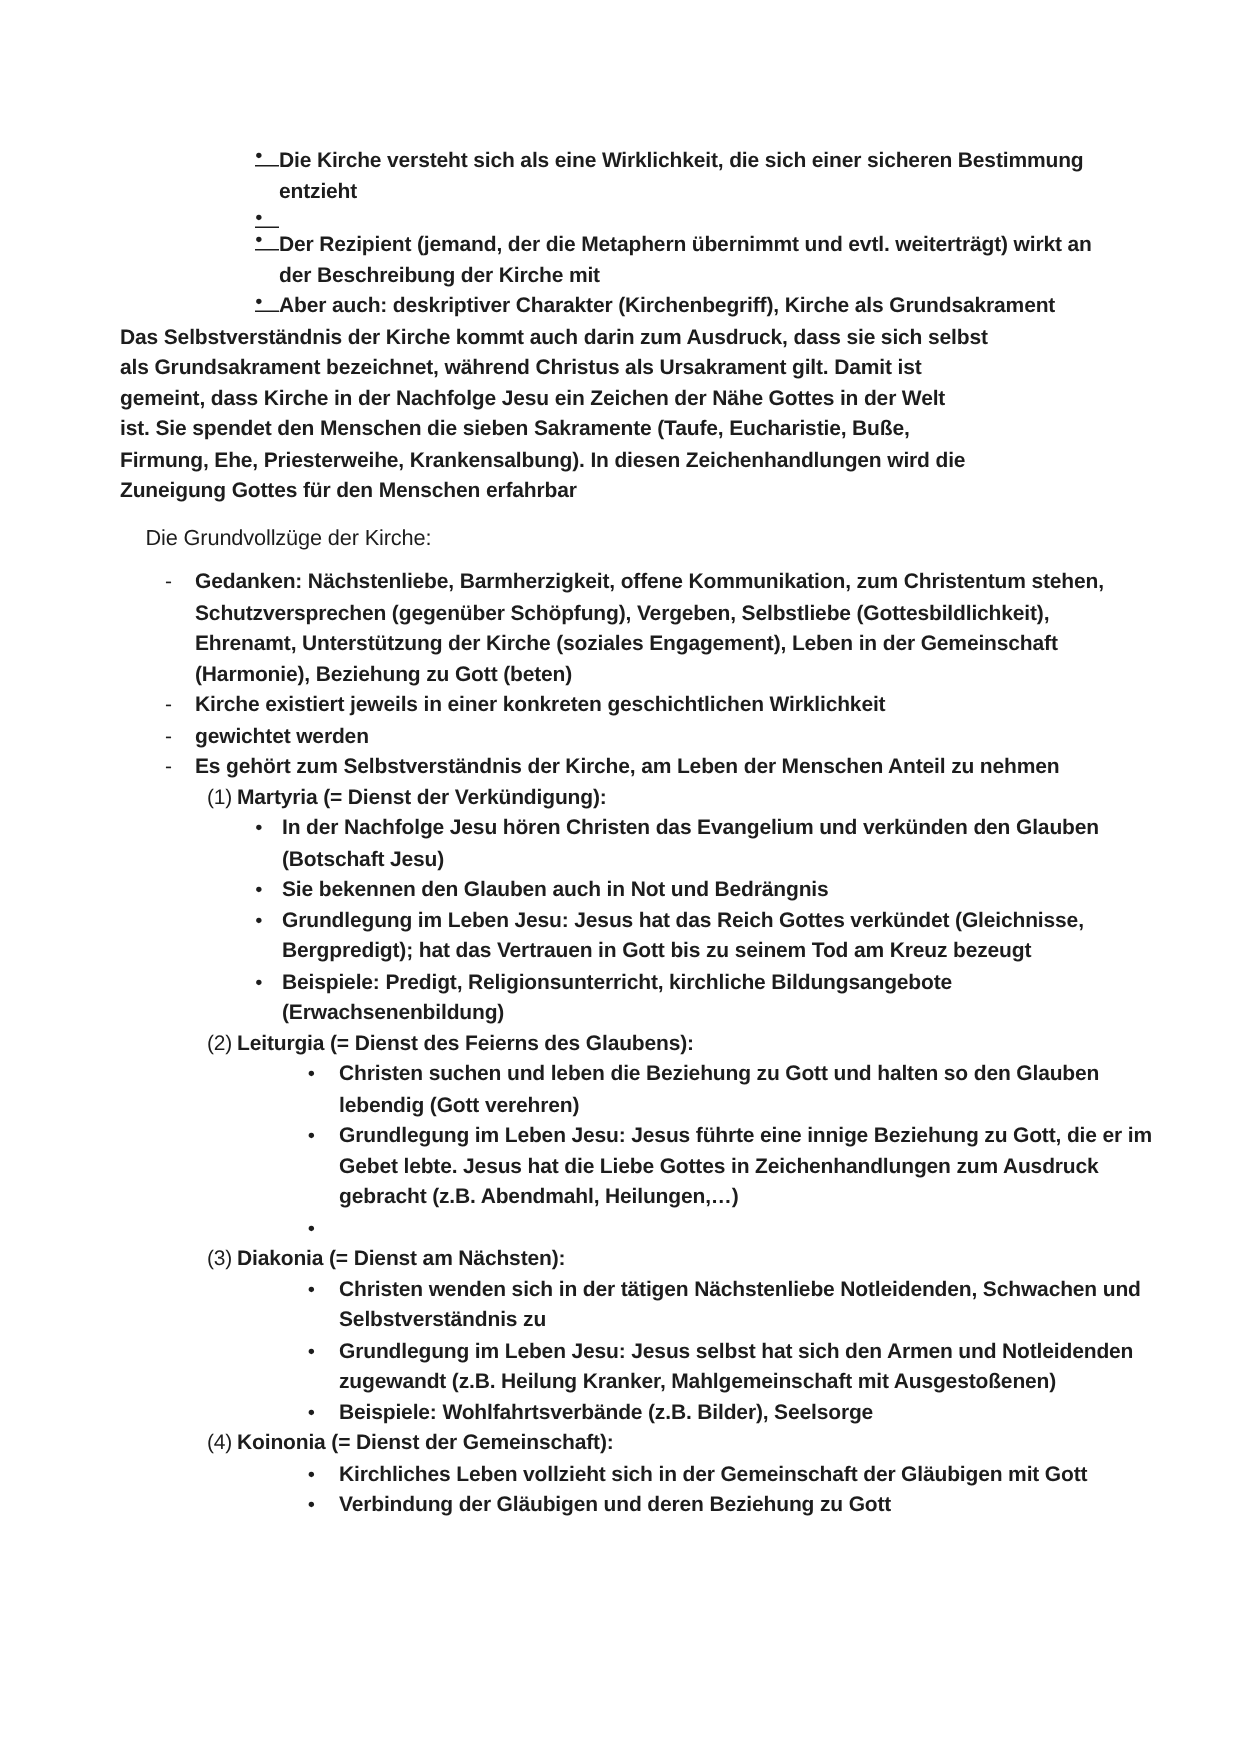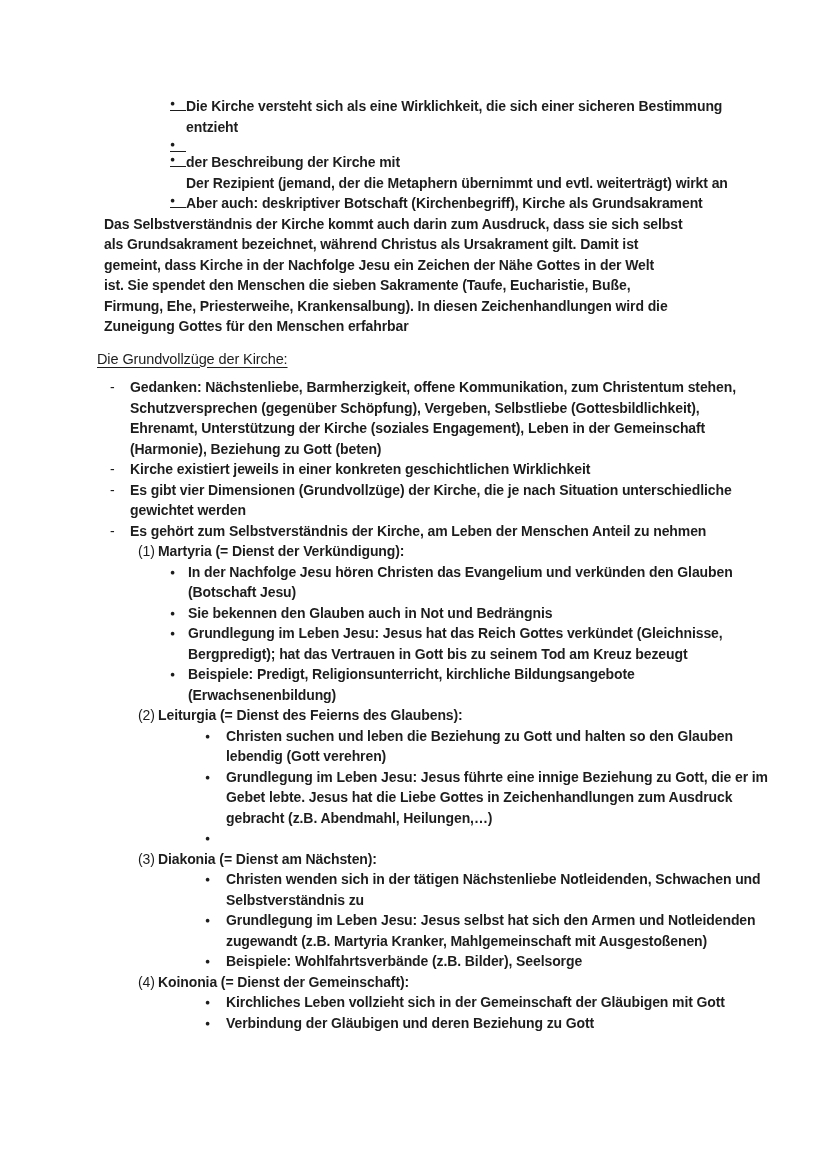--- a/index.html
+++ b/index.html
@@ -24,27 +24,26 @@
 
   
   .row.intro{padding-left:170px;}
   .row.intro .marker{
     width:16px;height:15px;
     border-bottom:1.5px solid #1d1d1d;
     font-size:8.5px;line-height:14px;
     box-sizing:border-box;
   }
   
-  .para{padding-left:104px;}
+  .para{padding-left:80px;}
 
   
   .heading{
     margin:12px 0 8px 97px;
     font-size:14.5px;
-    text-decoration:underline;
     text-underline-offset:3px;
   }
 
   
   .row.dash{padding-left:110px;}
   .row.dash .marker{width:20px;font-size:14px;line-height:20.5px;}
 
   
   .row.numbered{padding-left:138px;}
   .row.numbered .marker{width:20px;line-height:20.5px;}
@@ -68,28 +67,28 @@
       <div class="ln">Die Kirche versteht sich als eine Wirklichkeit, die sich einer sicheren Bestimmung</div>
       <div class="ln">entzieht</div>
     </div>
   </div>
   <div class="row intro">
     <span class="marker">●</span>
   </div>
   <div class="row intro">
     <span class="marker">●</span>
     <div class="content">
+      <div class="ln">Der Rezipient (jemand, der die Metaphern übernimmt und evtl. weiterträgt) wirkt an</div>
       <div class="ln">der Beschreibung der Kirche mit</div>
-      <div class="ln">Der Rezipient (jemand, der die Metaphern übernimmt und evtl. weiterträgt) wirkt an</div>
-    </div>
-  </div>
-  <div class="row intro">
-    <span class="marker">●</span>
-    <div class="content">
-      <div class="ln">Aber auch: deskriptiver Botschaft (Kirchenbegriff), Kirche als Grundsakrament</div>
+    </div>
+  </div>
+  <div class="row intro">
+    <span class="marker">●</span>
+    <div class="content">
+      <div class="ln">Aber auch: deskriptiver Charakter (Kirchenbegriff), Kirche als Grundsakrament</div>
     </div>
   </div>
 
   <div class="para">
     <div class="ln">Das Selbstverständnis der Kirche kommt auch darin zum Ausdruck, dass sie sich selbst</div>
     <div class="ln">als Grundsakrament bezeichnet, während Christus als Ursakrament gilt. Damit ist</div>
     <div class="ln">gemeint, dass Kirche in der Nachfolge Jesu ein Zeichen der Nähe Gottes in der Welt</div>
     <div class="ln">ist. Sie spendet den Menschen die sieben Sakramente (Taufe, Eucharistie, Buße,</div>
     <div class="ln">Firmung, Ehe, Priesterweihe, Krankensalbung). In diesen Zeichenhandlungen wird die</div>
     <div class="ln">Zuneigung Gottes für den Menschen erfahrbar</div>
@@ -108,21 +107,20 @@
   </div>
   <div class="row dash">
     <span class="marker">-</span>
     <div class="content">
       <div class="ln">Kirche existiert jeweils in einer konkreten geschichtlichen Wirklichkeit</div>
     </div>
   </div>
   <div class="row dash">
     <span class="marker">-</span>
     <div class="content">
-      <div class="ln">Es gibt vier Dimensionen (Grundvollzüge) der Kirche, die je nach Situation unterschiedliche</div>
       <div class="ln">gewichtet werden</div>
     </div>
   </div>
   <div class="row dash">
     <span class="marker">-</span>
     <div class="content">
       <div class="ln">Es gehört zum Selbstverständnis der Kirche, am Leben der Menschen Anteil zu nehmen</div>
     </div>
   </div>
 
@@ -195,21 +193,21 @@
     <span class="marker">●</span>
     <div class="content">
       <div class="ln">Christen wenden sich in der tätigen Nächstenliebe Notleidenden, Schwachen und</div>
       <div class="ln">Selbstverständnis zu</div>
     </div>
   </div>
   <div class="row lvl-b">
     <span class="marker">●</span>
     <div class="content">
       <div class="ln">Grundlegung im Leben Jesu: Jesus selbst hat sich den Armen und Notleidenden</div>
-      <div class="ln">zugewandt (z.B. Martyria Kranker, Mahlgemeinschaft mit Ausgestoßenen)</div>
+      <div class="ln">zugewandt (z.B. Heilung Kranker, Mahlgemeinschaft mit Ausgestoßenen)</div>
     </div>
   </div>
   <div class="row lvl-b">
     <span class="marker">●</span>
     <div class="content">
       <div class="ln">Beispiele: Wohlfahrtsverbände (z.B. Bilder), Seelsorge</div>
     </div>
   </div>
 
   <div class="row numbered">

